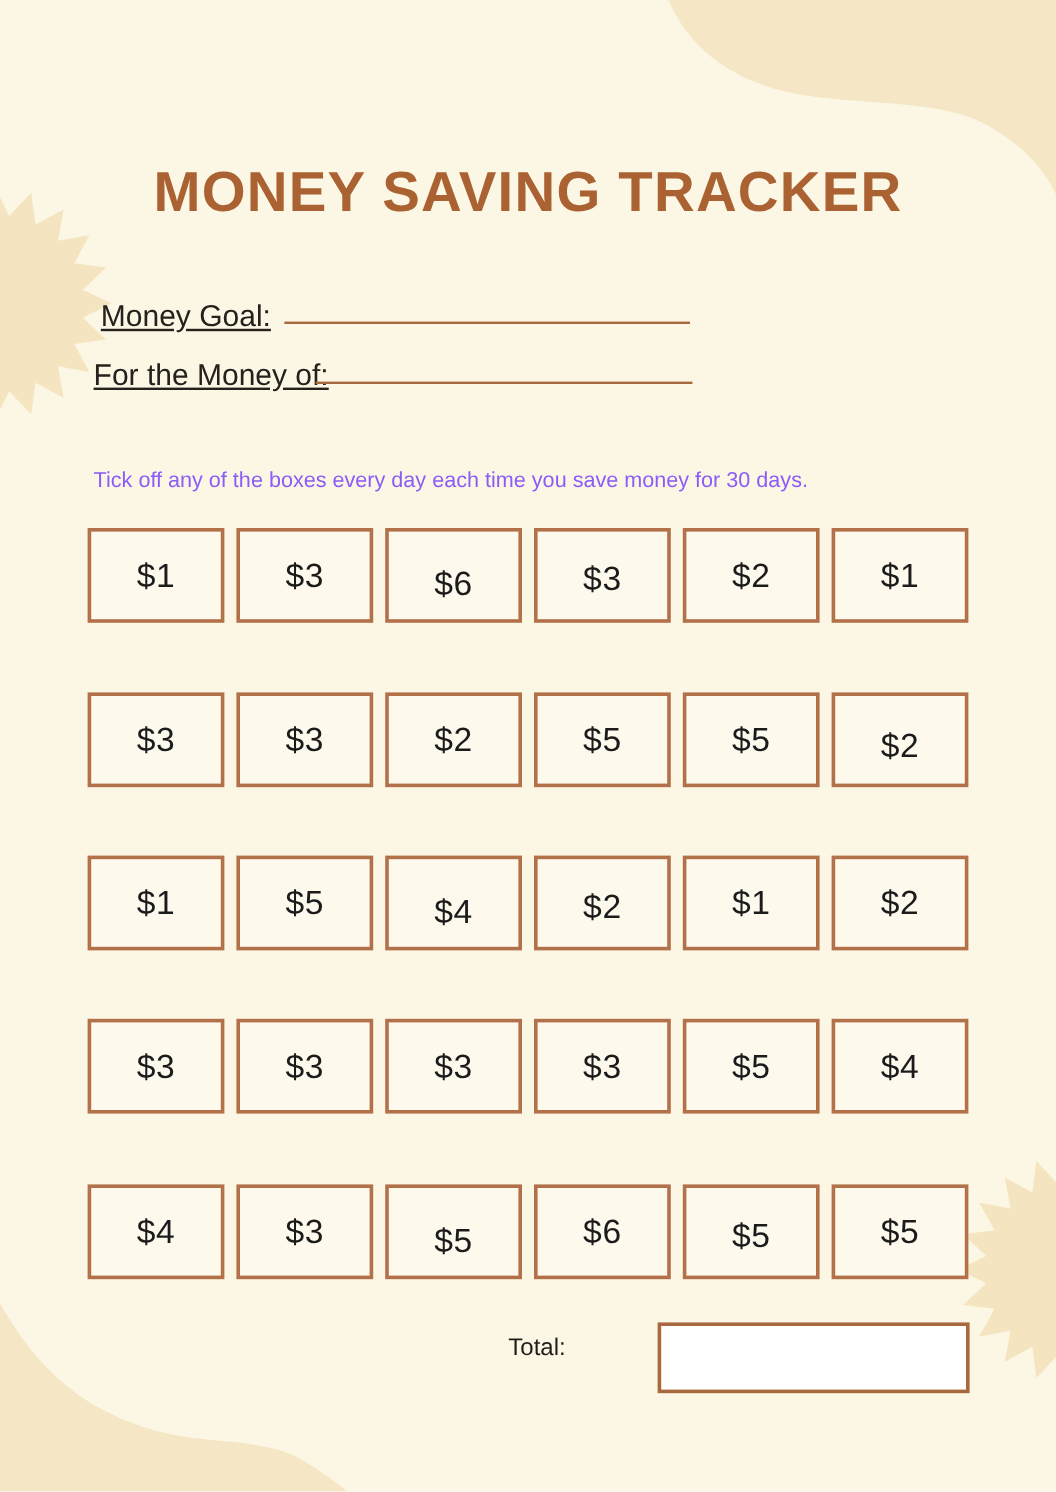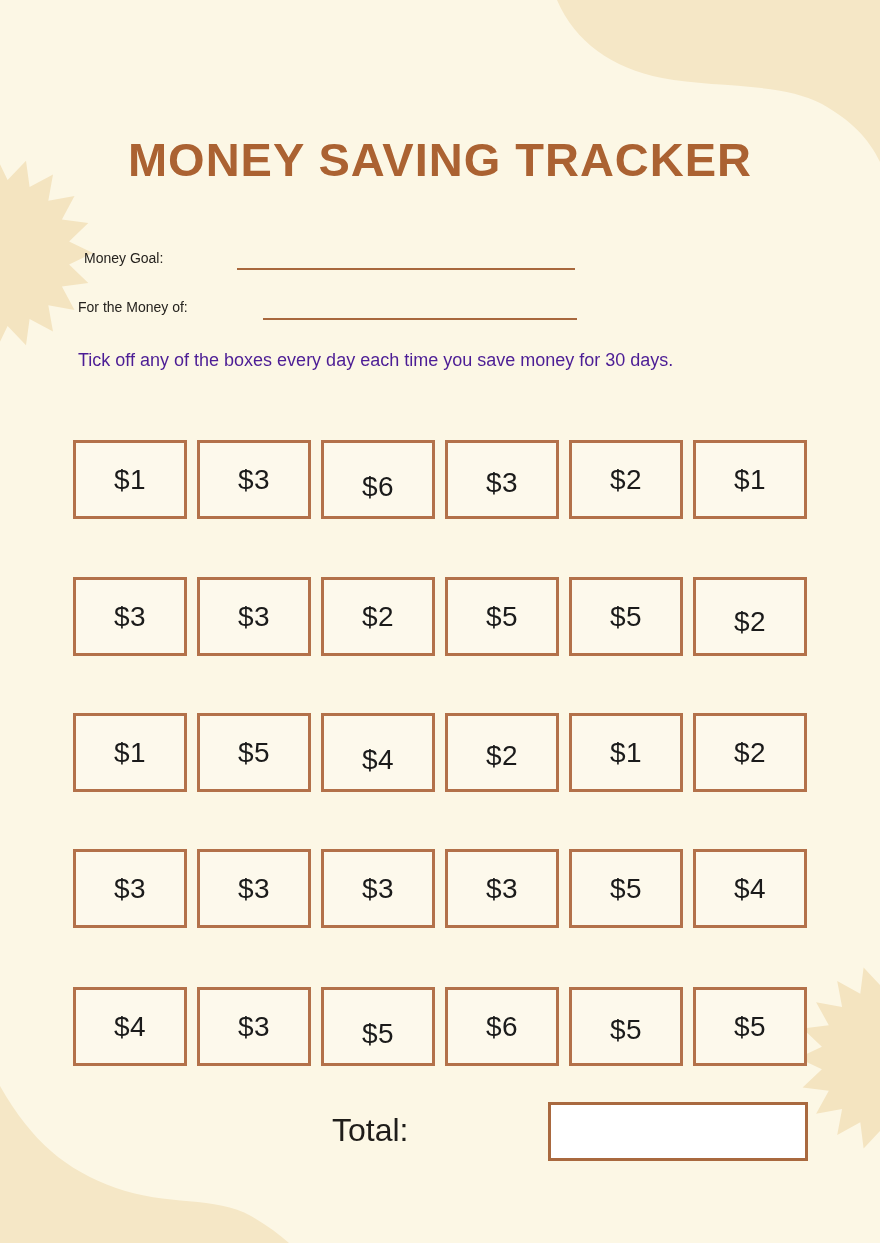--- a/index.html
+++ b/index.html
@@ -14,50 +14,50 @@
   .decor{position:absolute;left:0;top:0;pointer-events:none;}
   .content{position:absolute;left:0;top:0;width:880px;height:1243px;}
 
   .title{
     position:absolute;left:0;top:132px;width:880px;margin:0;
     text-align:center;
     font-size:47px;font-weight:bold;letter-spacing:1px;
     color:#ab6232;
   }
 
-  .field-label{position:absolute;font-size:14px;color:#25221e;}
+  .field-label{position:absolute;font-size:25px;color:#25221e;text-decoration:underline;}
   .money-goal-label{left:84px;top:250px;}
   .month-label{left:78px;top:299px;}
   .fill-line{position:absolute;height:20px;border-bottom:2px solid #a8683d;
     font-size:18px;line-height:20px;}
   .line-goal{left:237px;top:248px;width:338px;}
   .line-month{left:263px;top:298px;width:314px;}
 
-  .instruction{position:absolute;left:78px;top:350px;font-size:18px;color:#4c1d95;}
+  .instruction{position:absolute;left:78px;top:390px;font-size:18px;color:#8b5cf6;}
 
   .grid-row{
     position:absolute;left:73px;width:734px;height:85px;
     display:flex;justify-content:space-between;
   }
   .r0{top:440px;} .r1{top:577px;} .r2{top:713px;} .r3{top:849px;} .r4{top:987px;}
   .cell{
     box-sizing:border-box;
     width:114px;height:79px;
     background:#fdf9ec;
     border:3px solid #b3714a;
     display:flex;align-items:center;justify-content:center;
   }
   .amt{font-size:28px;color:#1b1b1b;letter-spacing:0.5px;}
   .dy7 .amt{transform:translateY(7px);}
   .dy5 .amt{transform:translateY(5px);}
   .dy3 .amt{transform:translateY(3px);}
 
   .total-label{
-    position:absolute;left:332px;top:1112px;width:207px;
-    text-align:left;font-size:32px;color:#1f1d1a;
+    position:absolute;left:344px;top:1112px;width:207px;
+    text-align:center;font-size:20px;color:#1f1d1a;
   }
   .total-box{
     position:absolute;left:548px;top:1102px;
     box-sizing:border-box;width:260px;height:59px;
     background:#ffffff;border:3px solid #a9693f;
     font-size:24px;line-height:53px;padding:0 10px;
   }
 </style>
 </head>
 <body>

